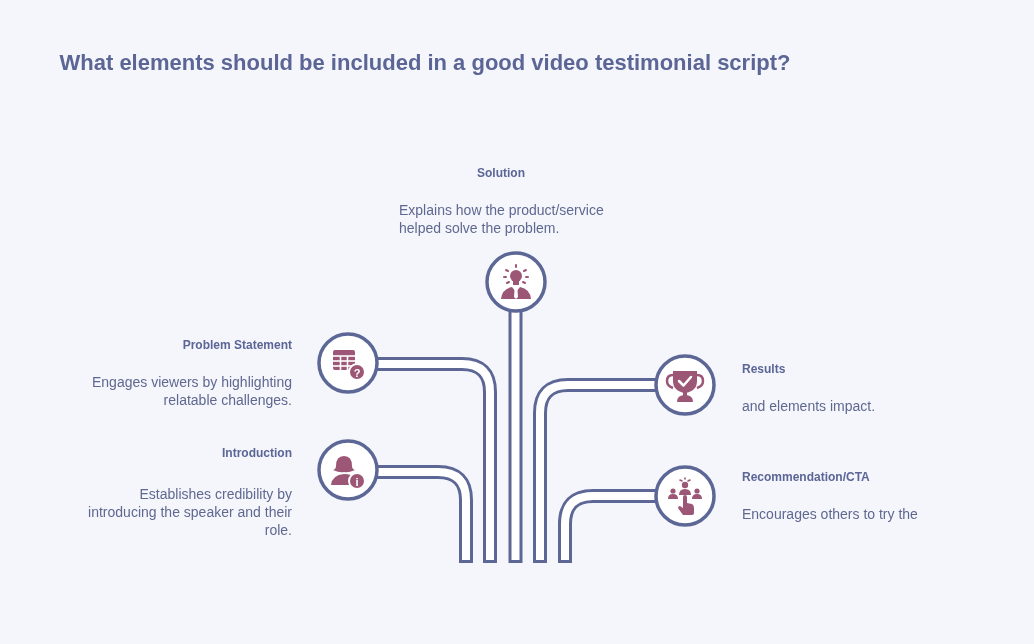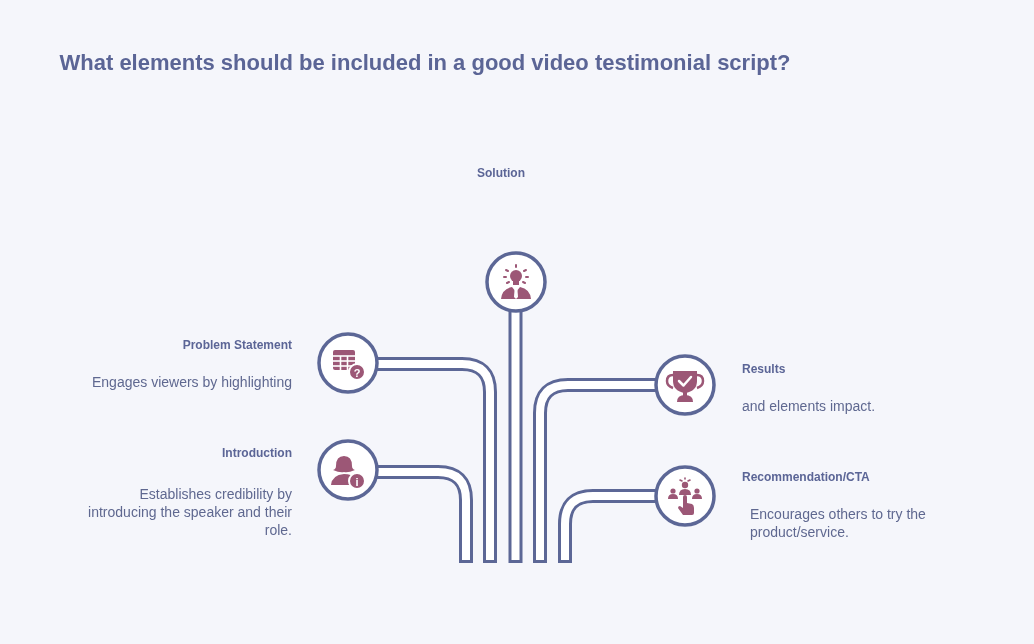--- a/index.html
+++ b/index.html
@@ -100,36 +100,38 @@
     <circle cx="673" cy="491" r="2.6" stroke="none"></circle>
     <path d="M668 499 Q668 494 673 494 Q678 494 678 499 Z" stroke="none"></path>
     <circle cx="697" cy="491" r="2.6" stroke="none"></circle>
     <path d="M692 499 Q692 494 697 494 Q702 494 702 499 Z" stroke="none"></path>
     <path d="M683 497 Q683 495 685 495 Q687 495 687 497 V503 L692 504 Q694 505 694 508 V513 Q694 515 692 515 H683 L678 508 Q678 506 680 506 L683 508 Z" stroke="none"></path>
   </g>
 </svg>
 
 <div class="label" style="left:477px; top:166px;">Solution</div>
 <div class="desc" style="left:399px; top:201px; width:240px;">
+  <div>Explains how the product/service</div>
+  <div>helped solve the problem.</div>
 </div>
 
 <div class="label right" style="right:742px; top:338px;">Problem Statement</div>
 <div class="desc right" style="right:742px; top:373px; width:260px;">
   <div>Engages viewers by highlighting</div>
+  <div>relatable challenges.</div>
 </div>
 
 <div class="label right" style="right:742px; top:446px;">Introduction</div>
 <div class="desc right" style="right:742px; top:485px; width:260px;">
   <div>Establishes credibility by</div>
   <div>introducing the speaker and their</div>
   <div>role.</div>
 </div>
 
 <div class="label" style="left:742px; top:362px;text-align:center;">Results</div>
 <div class="desc" style="left:742px; top:397px; width:260px;">
   <div>and elements impact.</div>
 </div>
 
 <div class="label" style="left:742px; top:470px;text-align:center;">Recommendation/CTA</div>
-<div class="desc" style="left:742px; top:505px; width:260px;margin-left:8px;">
+<div class="desc" style="left:742px; top:505px; width:260px;">
   <div>Encourages others to try the</div>
-  <div>product/service.</div>
 </div>
 
 </body></html>

